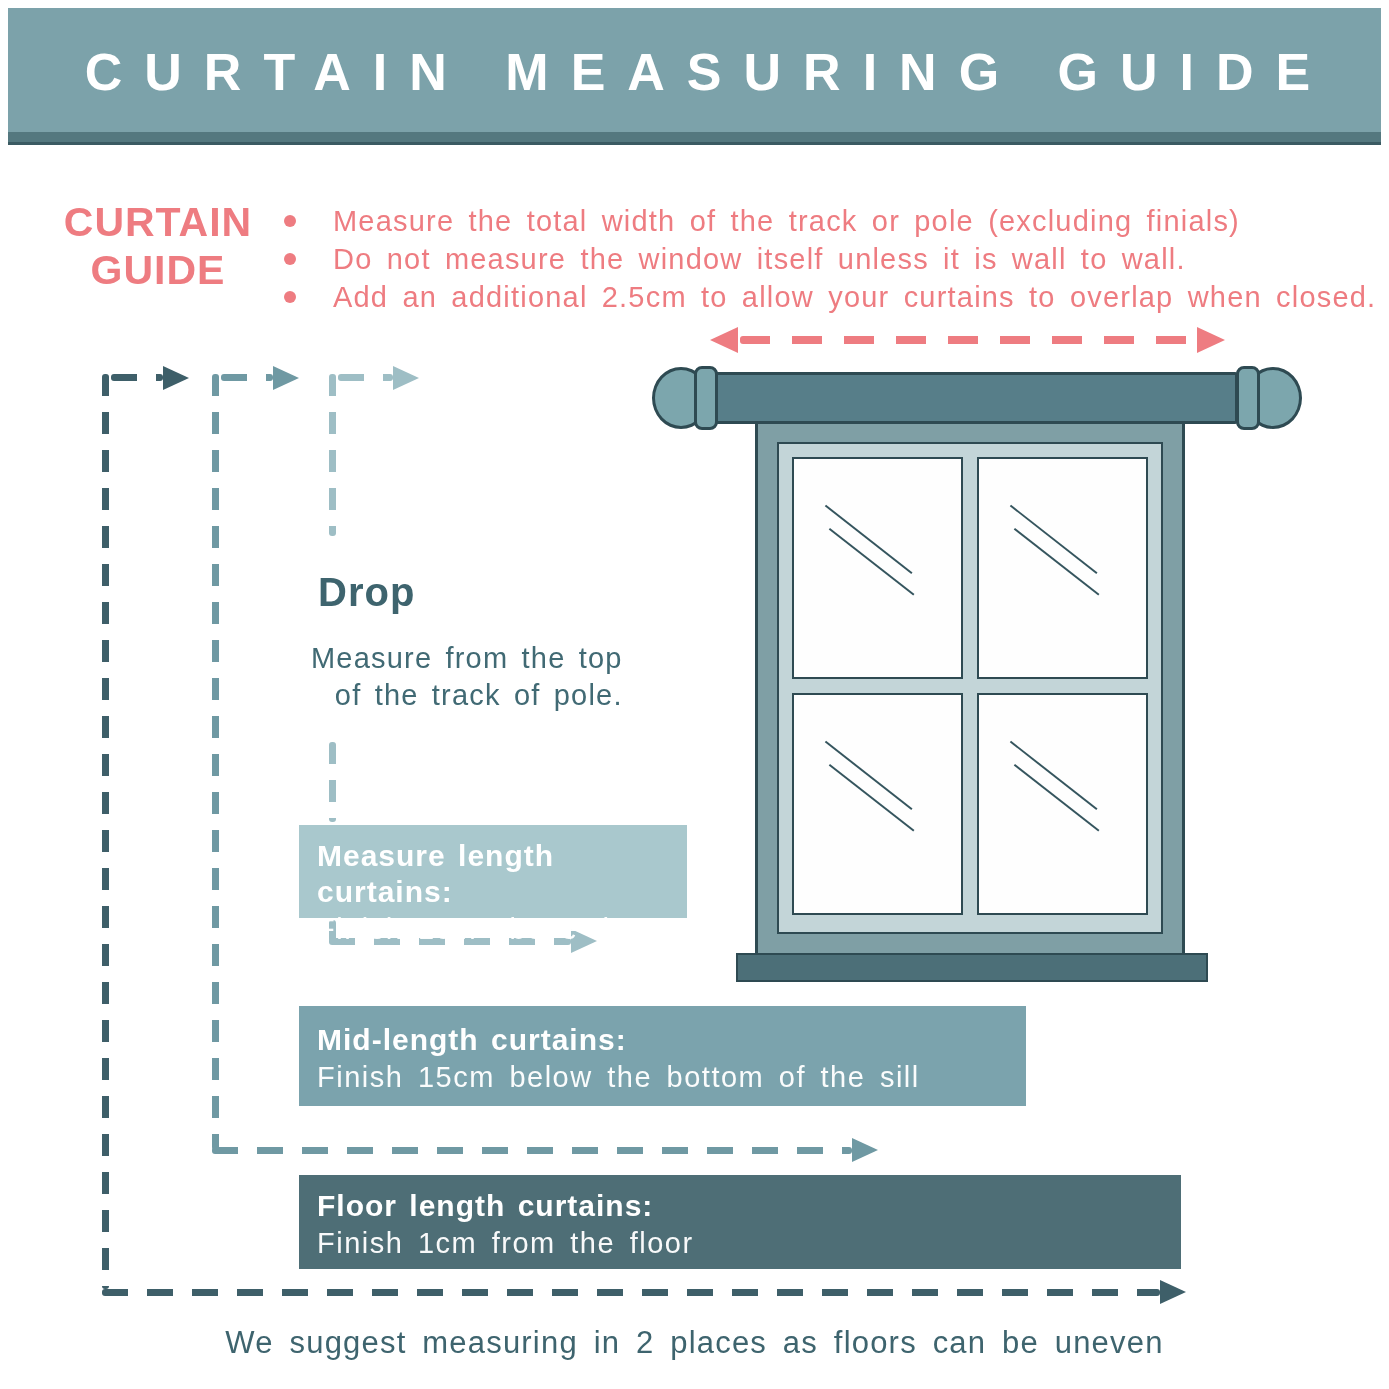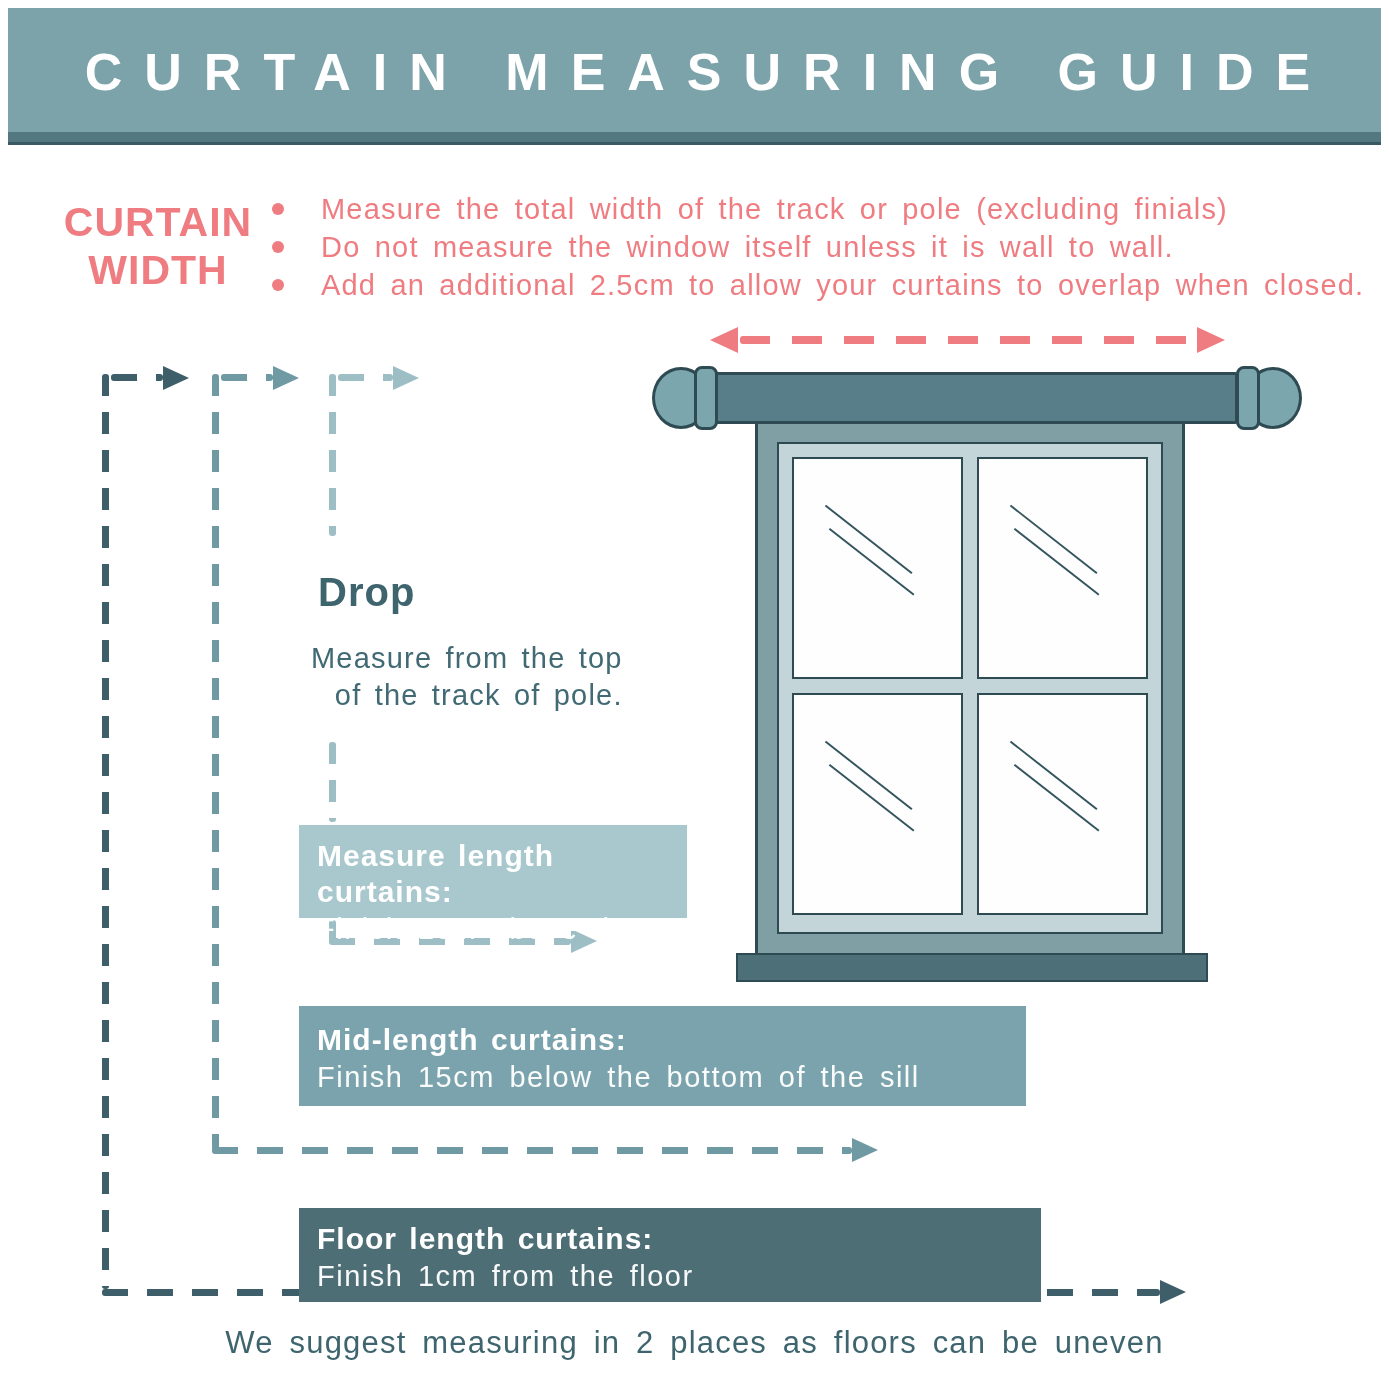--- a/index.html
+++ b/index.html
@@ -21,21 +21,21 @@
   .header h1{
     margin:0; height:124px; line-height:128px; text-align:center; color:#fff;
     font-size:52px; font-weight:bold; letter-spacing:22px; padding-left:28px; white-space:nowrap;
   }
   .header-strip{position:absolute; left:8px; top:132px; right:8px; height:10px; background:var(--header-strip); border-bottom:3px solid var(--header-edge);}
   
   .width-label{
     position:absolute; left:58px; top:198px; width:200px; text-align:center;
     color:var(--coral); font-size:41px; font-weight:bold; line-height:48px; letter-spacing:1px;
   }
-  .bullets{position:absolute; left:266px; top:190px; margin:0; padding:0; list-style:none; width:1110px;}
+  .bullets{position:absolute; left:266px; top:190px; margin:12px; padding:0; list-style:none; width:1110px;}
   .bullets li{
     position:relative; padding-left:55px; color:var(--coral);
     font-size:29px; line-height:38px; letter-spacing:1.2px; word-spacing:5px; white-space:nowrap;
   }
   .dot{position:absolute; left:6px; top:13px; width:12px; height:12px; border-radius:50%; background:var(--coral);}
   
   .vdash{position:absolute; width:7px; background:repeating-linear-gradient(to bottom, currentColor 0 22px, transparent 22px 38px); border-radius:3px;}
   .hdash{position:absolute; height:7px; background:repeating-linear-gradient(to right, currentColor 0 26px, transparent 26px 45px); border-radius:3px;}
   .tri-r{position:absolute; width:0; height:0; border-top:12px solid transparent; border-bottom:12px solid transparent; border-left:26px solid currentColor;}
   .tri-l{position:absolute; width:0; height:0; border-top:13px solid transparent; border-bottom:13px solid transparent; border-right:28px solid currentColor;}
@@ -56,38 +56,38 @@
   .sill{position:absolute; left:736px; top:953px; width:468px; height:25px; background:var(--sill); border:2px solid var(--outline); z-index:2;}
   
   .drop-title{position:absolute; left:318px; top:570px; font-size:40px; font-weight:bold; color:var(--teal-text); letter-spacing:1px;}
   .drop-desc{position:absolute; left:311px; top:640px; font-size:29px; line-height:37px; color:var(--teal-body); letter-spacing:1.2px; word-spacing:4px;text-align:right;}
   
   .lenbox{position:absolute; box-sizing:border-box; padding:13px 0 0 18px; color:#fff; z-index:3;}
   .lenbox .t{font-size:30px; font-weight:bold; letter-spacing:1px; word-spacing:3px; line-height:36px;}
   .lenbox .s{font-size:29px; letter-spacing:1.5px; word-spacing:5px; line-height:38px; color:rgba(255,255,255,0.96);}
   .box-window{left:299px; top:825px; width:388px; height:93px; background:var(--box-light);}
   .box-mid{left:299px; top:1006px; width:727px; height:100px; background:var(--box-mid); padding-top:16px;}
-  .box-floor{left:299px; top:1208px; width:742px; height:94px; background:var(--box-dark);}
+  .box-floor{left:299px; top:1175px; width:882px; height:94px; background:var(--box-dark);}
   
   .footer-note{position:absolute; left:0; right:0; top:1325px; text-align:center; color:var(--teal-text);
     font-size:31px; letter-spacing:1.2px; word-spacing:6px;}
 </style>
 </head>
 <body>
 
 <div class="canvas">
 
   <div class="header">
     <h1>CURTAIN MEASURING GUIDE</h1>
   </div>
   <div class="header-strip"></div>
 
   <div class="width-label">
     <span>CURTAIN</span><br>
-    <span>WIDTH</span>
+    <span>GUIDE</span>
   </div>
   <ul class="bullets">
     <li>
       <span class="dot"></span>
       <span>Measure the total width of the track or pole (excluding finials)</span>
     </li>
     <li>
       <span class="dot"></span>
       <span>Do not measure the window itself unless it is wall to wall.</span>
     </li>

